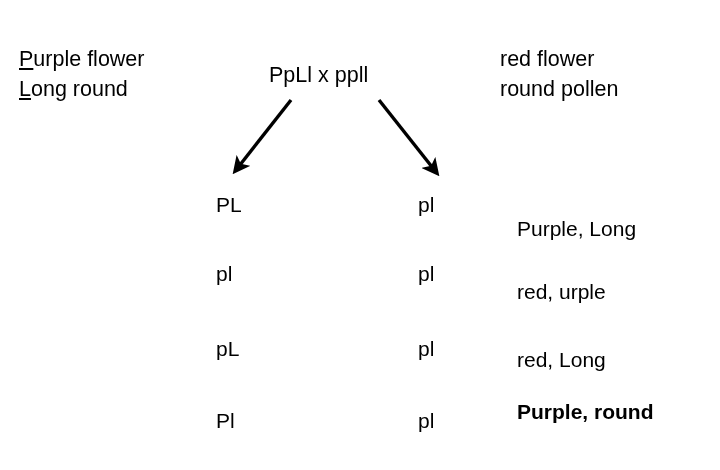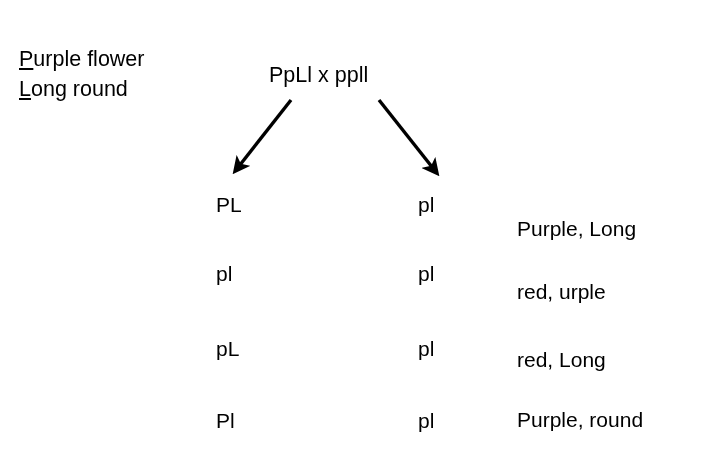--- a/index.html
+++ b/index.html
@@ -76,20 +76,24 @@
 
 <div id="canvas" style="background: rgb(255, 255, 255);">
 
   <div class="abs parent-label" id="parent-left">
     <span class="line"><span class="ul">P</span><span>urple flower</span></span>
     <span class="line"><span class="ul">L</span><span>ong round</span></span>
   </div>
 
   <div class="abs" id="cross-notation">PpLl x ppll</div>
 
+  <div class="abs parent-label" id="parent-right">
+    <span class="line">red flower</span>
+    <span class="line">round pollen</span>
+  </div>
 
   <svg class="abs" id="arrows-layer" viewBox="0 0 720 470">
     <defs>
       <marker id="head-left" markerWidth="5.2" markerHeight="5.2" refX="3.6" refY="2.6" orient="auto" markerUnits="strokeWidth">
         <path d="M0,0 L5.2,2.6 L0,5.2 L1.3,2.6 Z" fill="#000000"></path>
       </marker>
       <marker id="head-right" markerWidth="5.2" markerHeight="5.2" refX="3.6" refY="2.6" orient="auto" markerUnits="strokeWidth">
         <path d="M0,0 L5.2,2.6 L0,5.2 L1.3,2.6 Z" fill="#000000"></path>
       </marker>
     </defs>
@@ -102,16 +106,16 @@
       <div class="abs genotype col-mid" style="top: 186px;">pl</div>
       <div class="abs phenotype col-right" style="top: 185px;">Purple, Long</div>
       <div class="abs genotype col-left" style="top: 255px;">pl</div>
       <div class="abs genotype col-mid" style="top: 255px;">pl</div>
       <div class="abs phenotype col-right" style="top: 248px;">red, urple</div>
       <div class="abs genotype col-left" style="top: 330px;">pL</div>
       <div class="abs genotype col-mid" style="top: 330px;">pl</div>
       <div class="abs phenotype col-right" style="top: 316px;">red, Long</div>
       <div class="abs genotype col-left" style="top: 402px;">Pl</div>
       <div class="abs genotype col-mid" style="top: 402px;">pl</div>
-      <div class="abs phenotype col-right" style="top: 376px;">Purple, round</div>
+      <div class="abs phenotype col-right" style="top: 368px; font-weight: bold;">Purple, round</div>
     </div>
 
 </div>
 
 </body></html>

